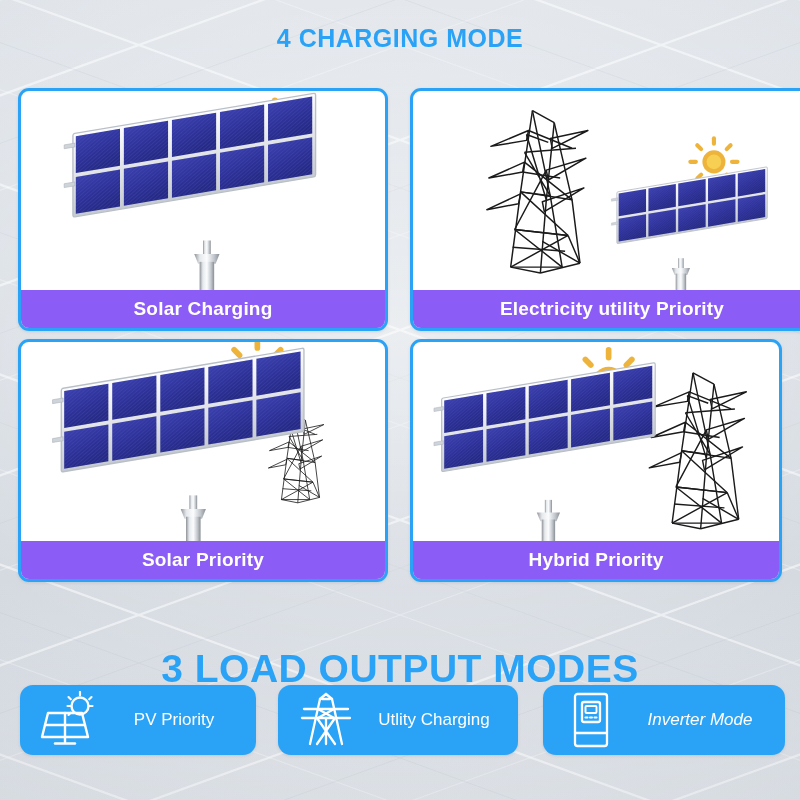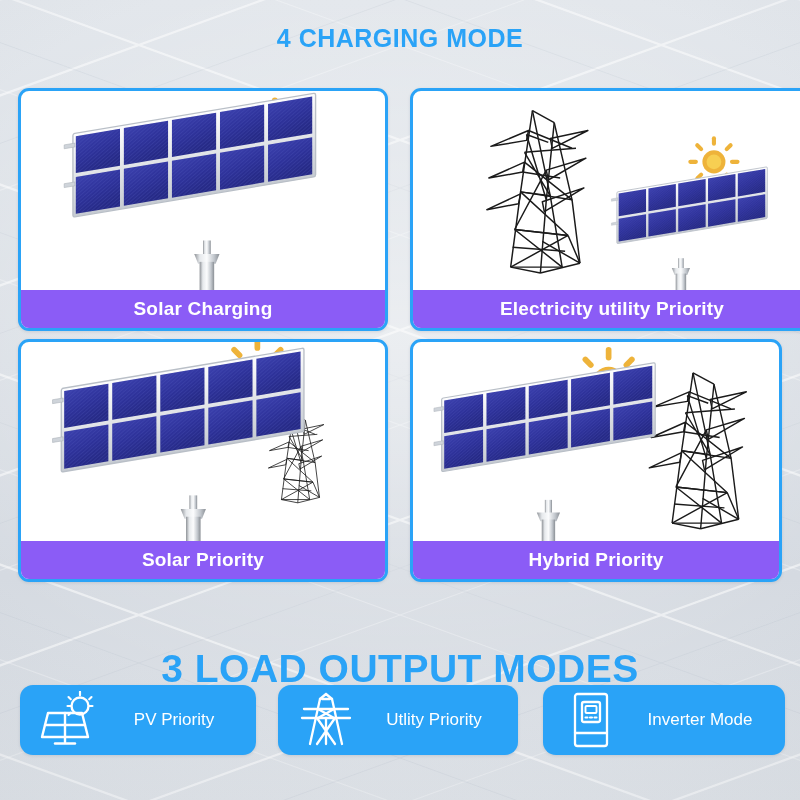--- a/index.html
+++ b/index.html
@@ -94,21 +94,21 @@
     top: 685px;
     height: 70px;
     background: #2aa3f7;
     border-radius: 13px;
     display: flex;
     align-items: center;
     box-shadow: 0 1px 3px rgba(90,105,125,.18);
   }
   #pill-pv       { left: 20px;  width: 236px; }
   #pill-utility  { left: 278px; width: 240px; }
-  #pill-inverter { left: 543px; width: 242px; }
+  #pill-inverter { left: 543px; width: 242px; font-style: italic; }
 
   .pill-icon {
     width: 68px;
     height: 62px;
     margin-left: 14px;
     flex: 0 0 auto;
     display: flex;
     align-items: center;
     justify-content: center;
   }
@@ -403,21 +403,21 @@
         <path d="M30 3 L24 8 M30 3 L36 8"></path>
         <path d="M24 8 L14 53 M36 8 L46 53"></path>
         <path d="M8 18 H52"></path>
         <path d="M6 27 H54"></path>
         <path d="M26 8 H34"></path>
         <path d="M22 18 L38 27 M38 18 L22 27"></path>
         <path d="M21 27 L39 53 M39 27 L21 53"></path>
         <path d="M30 27 V53"></path>
       </svg>
     </span>
-    <span class="pill-label">Utlity Priority</span>
+    <span class="pill-label">Utlity Charging</span>
   </div>
 
   <div class="pill" id="pill-inverter">
     <span class="pill-icon">
       <svg viewBox="0 0 56 58" width="56" height="58" fill="none" stroke="#ffffff" stroke-width="2.3" stroke-linecap="round" stroke-linejoin="round">
         <rect x="12" y="3" width="32" height="52" rx="2.5"></rect>
         <rect x="19" y="11" width="18" height="20" rx="2"></rect>
         <rect x="22.5" y="15" width="11" height="7" rx="1" stroke-width="1.9"></rect>
         <g stroke-width="2.1">
           <path d="M22.5 26.5 h2 M27 26.5 h2 M31.5 26.5 h2"></path>

